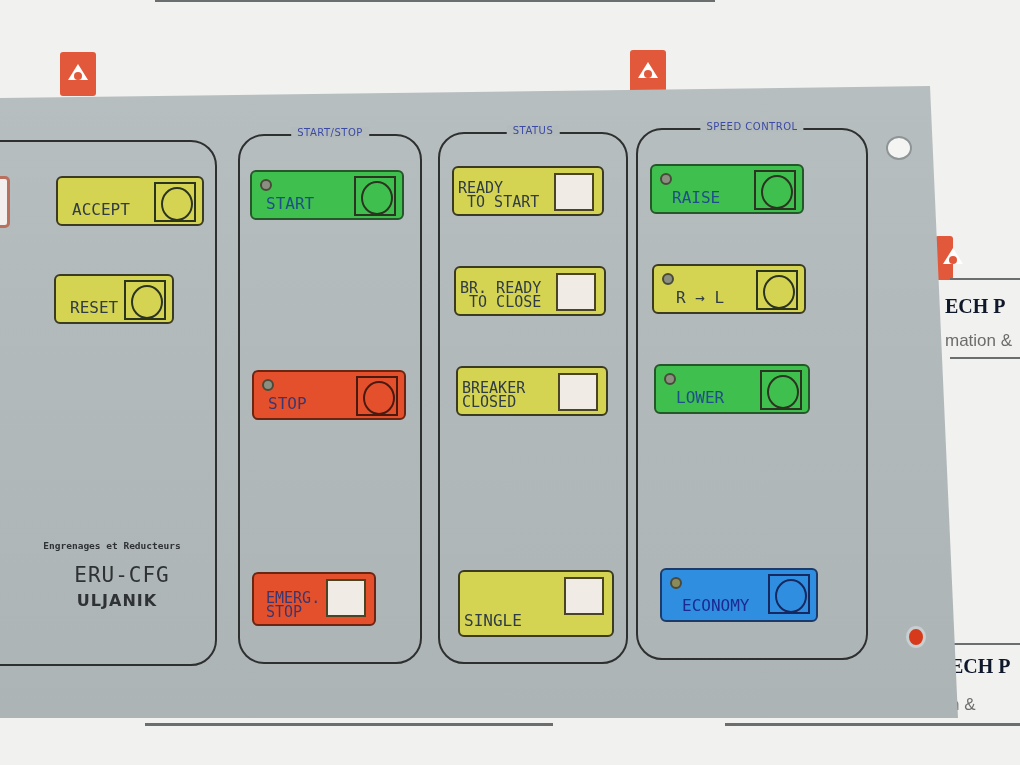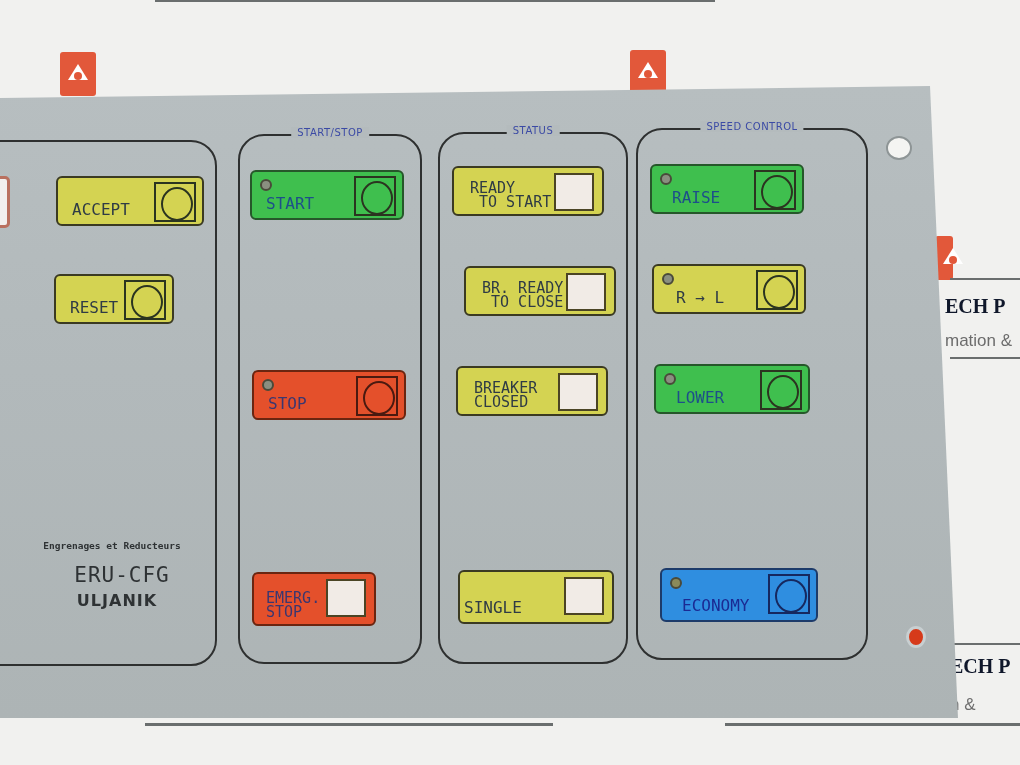--- a/index.html
+++ b/index.html
@@ -51,21 +51,21 @@
     letter-spacing: 0.5px; white-space: nowrap; font-family: "DejaVu Sans", sans-serif;
   }
   .btn {
     position: absolute; height: 50px; border: 2px solid #3b3a22; border-radius: 6px;
     display: flex; align-items: flex-end;
   }
   .btn .label {
     font-family: "DejaVu Sans Mono", monospace; font-size: 16px; line-height: 16px;
     padding: 0 0 6px 14px; letter-spacing: 0; white-space: pre;
   }
-  .btn .label.two-line { font-size: 15px; line-height: 14px; padding-left: 16px; padding-bottom: 5px; }
+  .btn .label.two-line { font-size: 15px; line-height: 14px; padding-left: 4px; padding-bottom: 5px; }
   .btn .push {
     position: absolute; right: 6px; top: 4px; width: 42px; height: 40px;
     border: 2px solid #2b3420;
   }
   .btn .push::after {
     content: ""; position: absolute; left: 5px; top: 3px; width: 28px; height: 30px;
     border: 2px solid #2b3420; border-radius: 50%;
   }
   .btn .lamp {
     position: absolute; right: 8px; top: 5px; width: 40px; height: 38px;
@@ -142,31 +142,31 @@
     </div>
   </div>
 
   <div class="group" style="left:438px; top:46px; width:190px; height:532px;">
     <span class="group-title">STATUS</span>
     <div class="btn yellow" style="left:12px; top:32px; width:152px;">
       <span class="label two-line">READY
  TO START</span>
       <span class="lamp"></span>
     </div>
-    <div class="btn yellow" style="left:24px; top:132px; width:152px;">
+    <div class="btn yellow" style="left:14px; top:132px; width:152px;">
       <span class="label two-line">BR. READY
  TO CLOSE</span>
       <span class="lamp"></span>
     </div>
     <div class="btn yellow" style="left:16px; top:232px; width:152px;">
       <span class="label two-line">BREAKER
 CLOSED</span>
       <span class="lamp"></span>
     </div>
-    <div class="btn yellow" style="left:18px; top:436px; width:156px; height:54px;">
+    <div class="btn yellow" style="left:18px; top:436px; width:156px; height:67px;">
       <span class="label" style="padding-left:4px;">SINGLE</span>
       <span class="lamp"></span>
     </div>
   </div>
 
   <div class="group" style="left:636px; top:42px; width:232px; height:532px;">
     <span class="group-title">SPEED CONTROL</span>
     <div class="btn green" style="left:12px; top:34px; width:154px;">
       <span class="led"></span>
       <span class="label" style="padding-left:20px;">RAISE</span>

